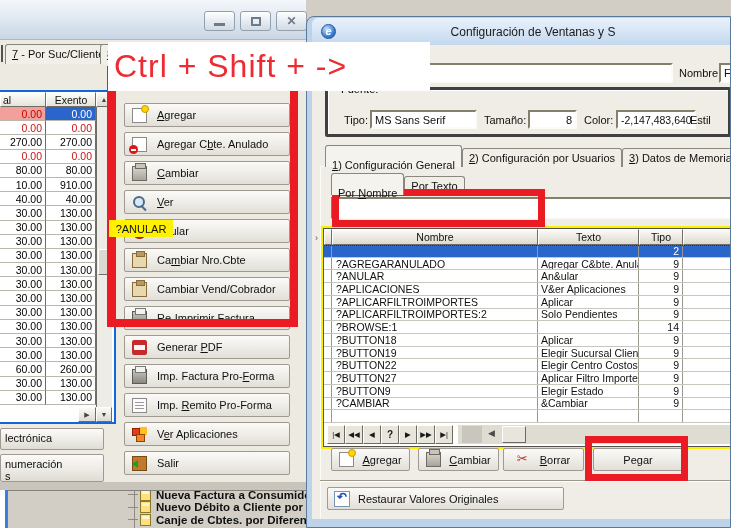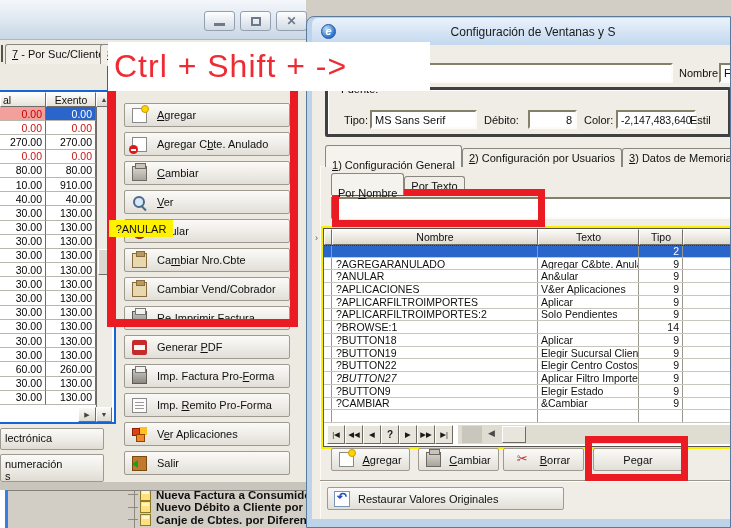--- a/index.html
+++ b/index.html
@@ -352,21 +352,21 @@
     <div class="rw-client">
 
       <input class="field abs" style="left: 17px; top: 18px; width: 344px; height: 20px;" value="">
       <div class="lbl abs" style="left:367px;top:22px">Nombre:</div>
       <input class="field abs" style="left: 407px; top: 18px; width: 20px; height: 20px;" value="F">
 
       <div class="fuente">
         <div class="fuente-legend">Fuente:</div>
         <div class="lbl abs" style="left:16px;top:24px">Tipo:</div>
         <input class="field abs" style="left: 42px; top: 20px; width: 107px; height: 19px;" value="MS Sans Serif">
-        <div class="lbl abs" style="left:156px;top:24px">Débito:</div>
+        <div class="lbl abs" style="left:156px;top:24px">Tamaño:</div>
         <input class="field abs" style="left: 200px; top: 20px; width: 49px; height: 19px; text-align: right;" value="8">
         <div class="lbl abs" style="left:256px;top:24px">Color:</div>
         <input class="field abs" style="left: 288px; top: 20px; width: 80px; height: 19px; text-align: right; font-size: 10.5px;" value="-2,147,483,640">
         <div class="lbl abs" style="left:362px;top:24px">Estil</div>
       </div>
 
       <div class="tabpanel"></div>
       <div class="tabstrip" style="left:13px;top:100px" id="main-tabs">
           <div class="tab active"><u>1</u>) Configuración General</div>
           <div class="tab"><u>2</u>) Configuración por Usuarios</div>
@@ -455,21 +455,21 @@
             </div>
             <div class="grow">
               <div class="gc" style="width: 8px;"></div>
               <div class="gc nom" style="width: 206px;">?BUTTON22</div>
               <div class="gc txt" style="width: 101px;">Elegir Centro Costos</div>
               <div class="gc tip" style="width: 44px;">9</div>
               <div class="gc" style="flex: 1 1 0%; border-right: none;"></div>
             </div>
             <div class="grow">
               <div class="gc" style="width: 8px;"></div>
-              <div class="gc nom" style="width: 206px; font-style: italic;">?BUTTON27</div>
+              <div class="gc nom" style="width: 206px;">?BUTTON27</div>
               <div class="gc txt" style="width: 101px;">Aplicar Filtro Importes</div>
               <div class="gc tip" style="width: 44px;">9</div>
               <div class="gc" style="flex: 1 1 0%; border-right: none;"></div>
             </div>
             <div class="grow">
               <div class="gc" style="width: 8px;"></div>
               <div class="gc nom" style="width: 206px;">?BUTTON9</div>
               <div class="gc txt" style="width: 101px;">Elegir Estado</div>
               <div class="gc tip" style="width: 44px;">9</div>
               <div class="gc" style="flex: 1 1 0%; border-right: none;"></div>

